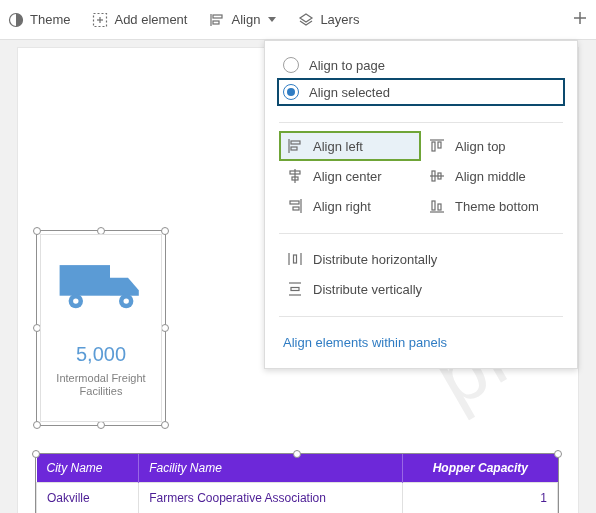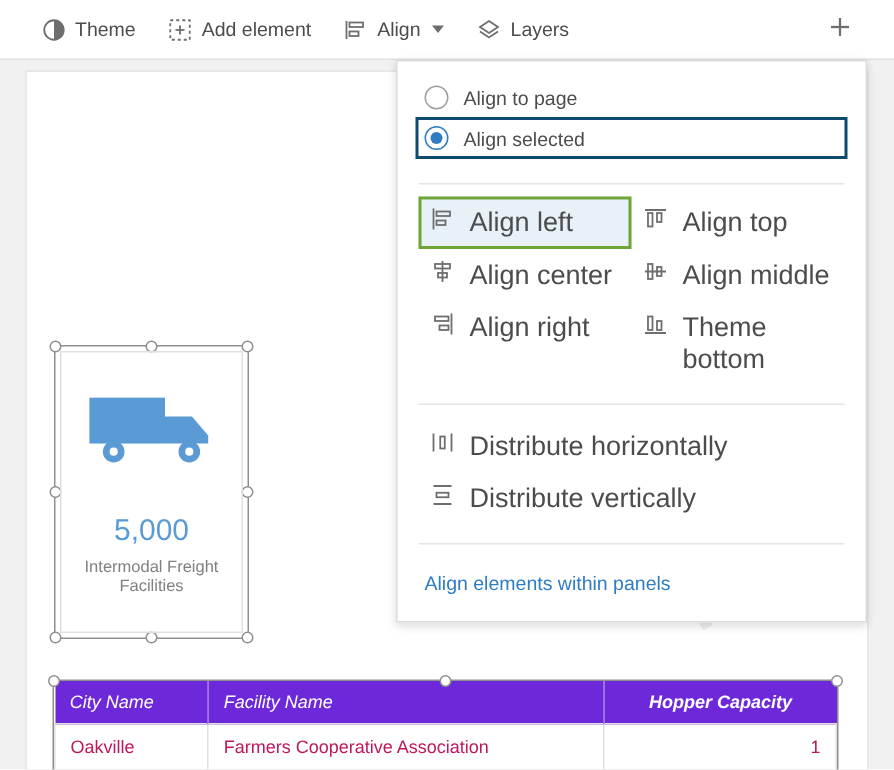--- a/index.html
+++ b/index.html
@@ -13,21 +13,21 @@
     height: 513px;
     overflow: hidden;
     position: relative;
   }
   
   .toolbar {
     height: 40px;
     border-bottom: 1px solid #e0e0e0;
     display: flex;
     align-items: center;
-    padding: 0 20px;
+    padding: 0 0;
     gap: 6px;
   }
   .tb-btn {
     display: flex;
     align-items: center;
     gap: 6px;
     padding: 4px 8px;
     color: #4c4c4c;
     cursor: pointer;
     font-size: 13px;
@@ -128,21 +128,21 @@
     text-align:left;
     font-weight:normal;
     padding:7px 10px;
     font-style:italic;
     border-right:1px solid rgba(255,255,255,0.3);
   }
   table.data th:last-child{ text-align:center; border-right:none;font-weight:bold;}
   table.data td {
     padding:8px 10px;
     border:1px solid #e0e0e0;
-    color:#be185d;
+    color:#4c1d95;
   }
   table.data td:last-child{ text-align:right;}
 
   
   .dropdown {
     position:absolute;
     left:264px;
     top:40px;
     width:314px;
     background:#fff;
@@ -179,24 +179,24 @@
   }
   .dd-divider { height:1px; background:#e4e4e4; margin:6px 14px; }
   .dd-grid {
     display:grid;
     grid-template-columns: 1fr 1fr;
     column-gap: 0;
     padding: 2px 14px 6px;
   }
   .dd-item {
     display:flex;
-    align-items:flex-start;
+    align-items:flex-end;
     gap:10px;
     padding:7px 8px;
-    font-size:18px;
+    font-size:13px;
     color:#4c4c4c;
     cursor:pointer;
   }
   .dd-item svg { width:16px;height:16px; stroke:#6e6e6e; fill:none; flex-shrink:0;}
   .dd-item.selected {
     background:#e8f1f7;
     outline:2px solid #6fa537;
     outline-offset:-2px;
   }
   .dd-stack { padding: 4px 14px 6px; }

